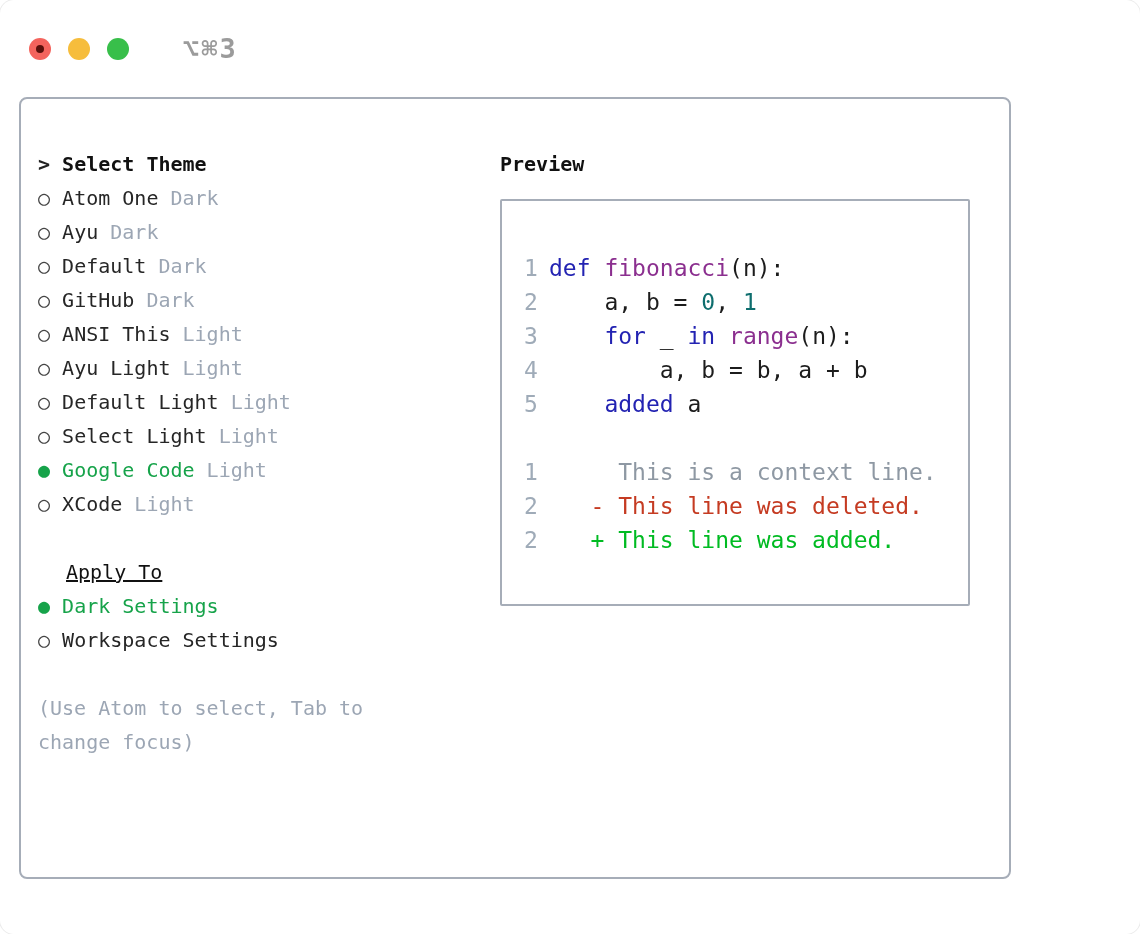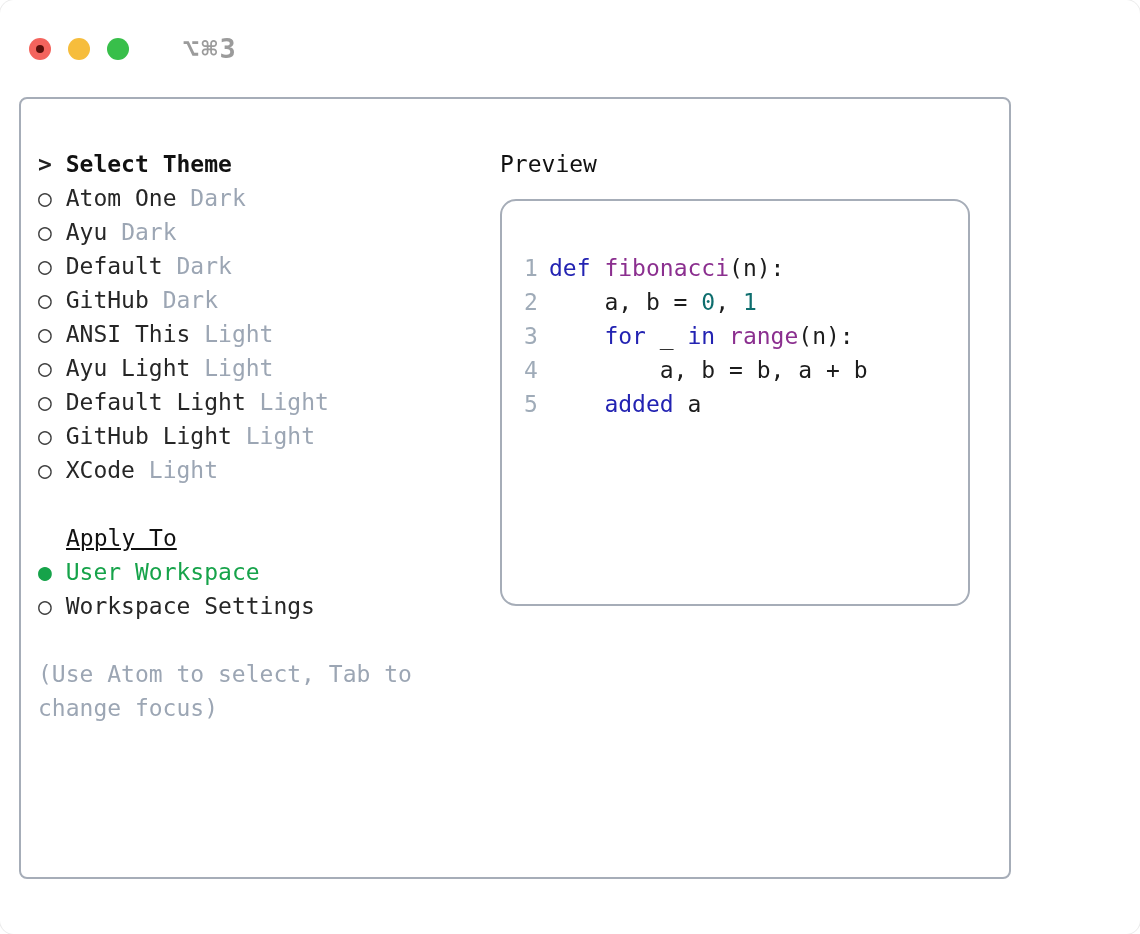--- a/index.html
+++ b/index.html
@@ -21,36 +21,36 @@
   .light.close::after{content:'';position:absolute;left:7px;top:7px;width:8px;height:8px;border-radius:50%;background:var(--closedot);}
   .light.minimize{background:var(--minimize);}
   .light.zoomb{background:var(--zoom);}
   .window-title{margin-left:37px;font-size:27px;font-weight:bold;color:var(--titlegray);letter-spacing:2px;}
   .panel{
     margin-left:19px;width:992px;height:782px;border:2px solid var(--border);
     border-radius:8px;display:flex;padding:48px 0 0 17px;background:#fff;
   }
   .col-left{width:462px;flex:none;}
   .col-right{flex:1;}
-  .row{height:34px;line-height:34px;font-size:23px;white-space:pre;color:var(--textdark);}
+  .row{height:34px;line-height:34px;font-size:20px;white-space:pre;color:var(--textdark);}
   .row .marker{color:#444;}
   .row .marker.sel{color:var(--green);}
   .row .label{color:var(--textdark);}
   .row .label.sel{color:var(--green);}
   .row .variant{color:var(--muted);}
   .list-header{font-weight:bold;color:#111;}
   .list-header .hmarker{font-weight:bold;color:#222;}
   .subheader-row{margin-top:34px;padding-left:28px;}
   .subheader{color:#111;text-decoration:underline;}
   .help{margin-top:34px;}
   .help .row{color:var(--muted);}
-  .preview-header{font-weight:normal;color:#111;}
+  .preview-header{font-weight:bold;color:#111;}
   .preview-box{
     margin-top:18px;width:470px;height:407px;border:2px solid var(--border);
-    border-radius:16px;padding:50px 0 0 22px;overflow:hidden;background:#fff;
+    border-radius:2px;padding:50px 0 0 22px;overflow:hidden;background:#fff;
   }
   .codeline{height:34px;line-height:34px;font-size:23px;white-space:pre;}
   .ln{display:inline-block;width:25px;color:var(--lnum);}
   .tok-kwd{color:var(--kwd);}
   .tok-typ{color:var(--typ);}
   .tok-lit{color:var(--lit);}
   .tok-pln{color:#1c1c1c;}
   .diff-section{margin-top:34px;}
   .diff-ctx{color:var(--ctx);}
   .diff-del{color:var(--red);}
@@ -74,44 +74,50 @@
       <div class="row list-header"><span class="hmarker">&gt;</span> <span>Select Theme</span></div>
 
       <div>
           <div class="row"><span class="marker">○</span> <span class="label">Atom One</span> <span class="variant">Dark</span></div>
           <div class="row"><span class="marker">○</span> <span class="label">Ayu</span> <span class="variant">Dark</span></div>
           <div class="row"><span class="marker">○</span> <span class="label">Default</span> <span class="variant">Dark</span></div>
           <div class="row"><span class="marker">○</span> <span class="label">GitHub</span> <span class="variant">Dark</span></div>
           <div class="row"><span class="marker">○</span> <span class="label">ANSI This</span> <span class="variant">Light</span></div>
           <div class="row"><span class="marker">○</span> <span class="label">Ayu Light</span> <span class="variant">Light</span></div>
           <div class="row"><span class="marker">○</span> <span class="label">Default Light</span> <span class="variant">Light</span></div>
-          <div class="row"><span class="marker">○</span> <span class="label">GitHub Light</span> <span class="variant">Light</span></div>
+          <div class="row"><span class="marker">○</span> <span class="label">Select Light</span> <span class="variant">Light</span></div>
+          <div class="row"><span class="marker sel">●</span> <span class="label sel">Google Code</span> <span class="variant">Light</span></div>
           <div class="row"><span class="marker">○</span> <span class="label">XCode</span> <span class="variant">Light</span></div>
         </div>
 
       <div class="row subheader-row"><span class="subheader">Apply To</span></div>
 
       <div>
-          <div class="row"><span class="marker sel">●</span> <span class="label sel">User Workspace</span></div>
+          <div class="row"><span class="marker sel">●</span> <span class="label sel">Dark Settings</span></div>
           <div class="row"><span class="marker">○</span> <span class="label">Workspace Settings</span></div>
         </div>
 
       <div class="help">
         <div class="row">(Use Atom to select, Tab to</div>
         <div class="row">change focus)</div>
       </div>
     </div>
 
     <div class="col-right">
       <div class="row preview-header">Preview</div>
       <div class="preview-box">
         <div>
             <div class="codeline"><span class="ln">1</span><span class="tok-kwd">def</span><span class="tok-pln"> </span><span class="tok-typ">fibonacci</span><span class="tok-pln">(n):</span></div>
             <div class="codeline"><span class="ln">2</span><span class="tok-pln">    a, b = </span><span class="tok-lit">0</span><span class="tok-pln">, </span><span class="tok-lit">1</span></div>
             <div class="codeline"><span class="ln">3</span><span class="tok-pln">    </span><span class="tok-kwd">for</span><span class="tok-pln"> _ </span><span class="tok-kwd">in</span><span class="tok-pln"> </span><span class="tok-typ">range</span><span class="tok-pln">(n):</span></div>
             <div class="codeline"><span class="ln">4</span><span class="tok-pln">        a, b = b, a + b</span></div>
             <div class="codeline"><span class="ln">5</span><span class="tok-pln">    </span><span class="tok-kwd">added</span><span class="tok-pln"> a</span></div>
           </div>
+        <div class="diff-section">
+            <div class="codeline"><span class="ln">1</span><span class="diff-ctx">     This is a context line.</span></div>
+            <div class="codeline"><span class="ln">2</span><span class="diff-del">   - This line was deleted.</span></div>
+            <div class="codeline"><span class="ln">2</span><span class="diff-add">   + This line was added.</span></div>
+          </div>
       </div>
     </div>
 
   </div>
 </div>
 
 </body></html>

